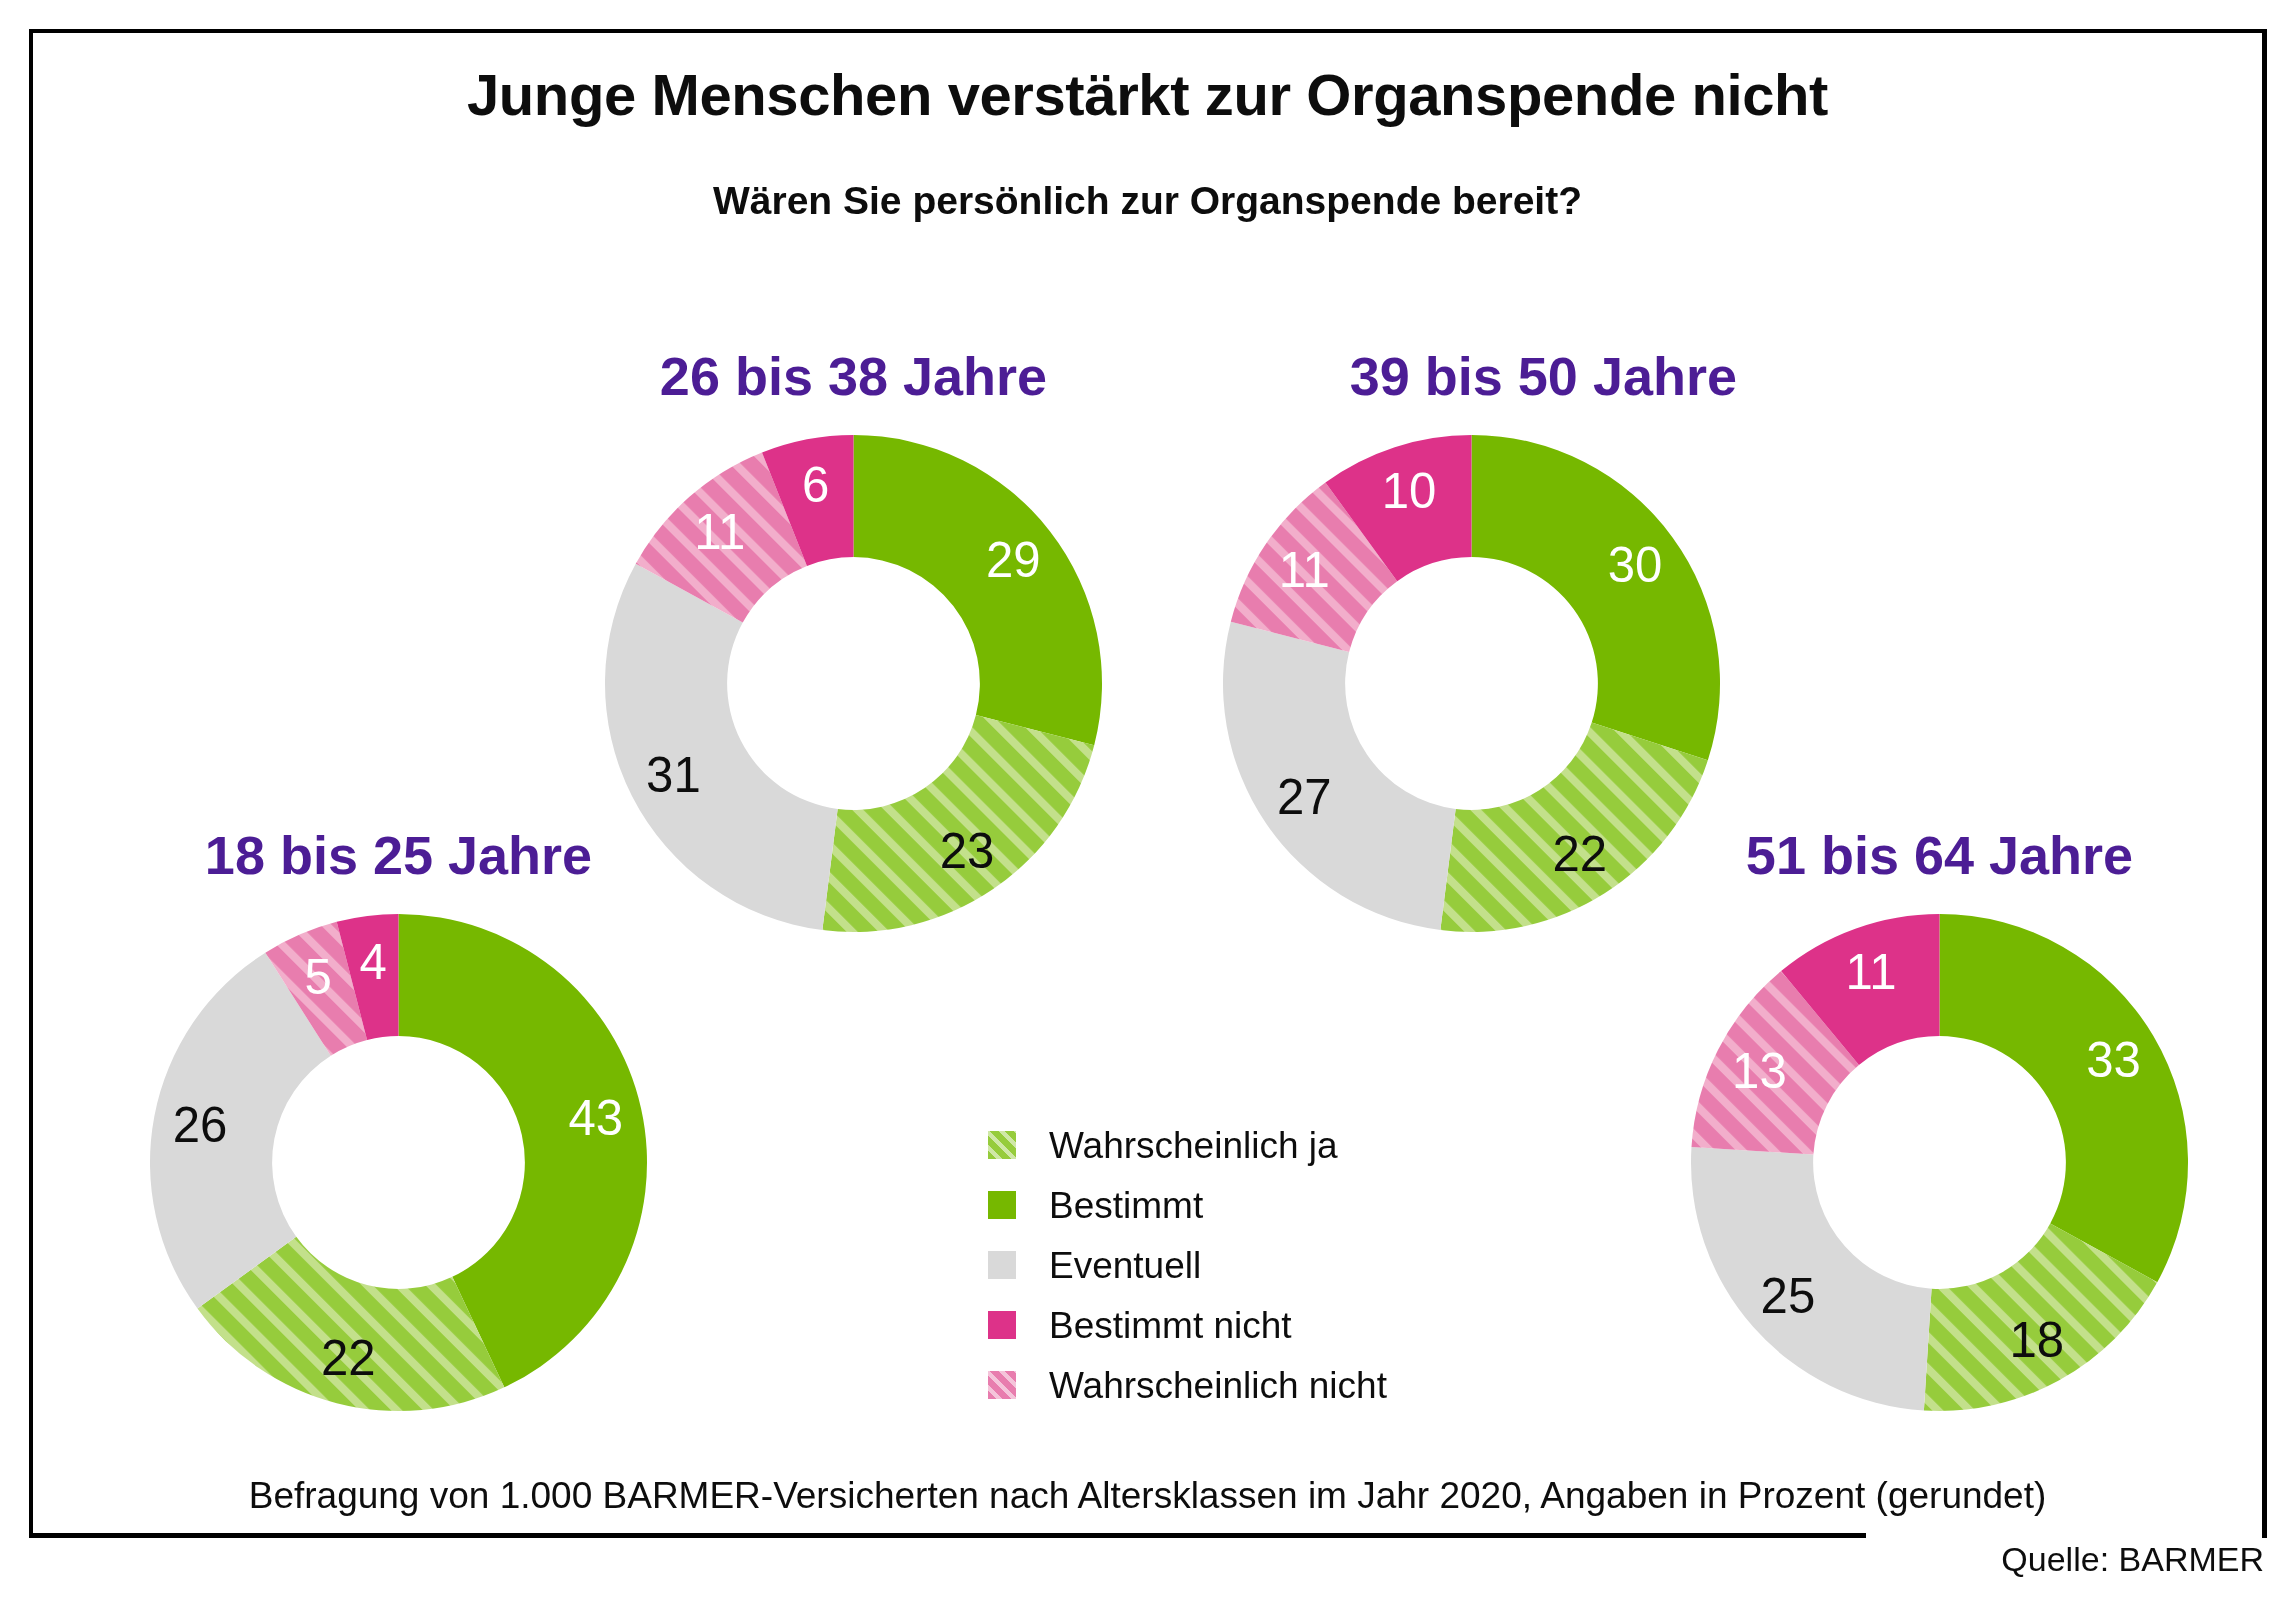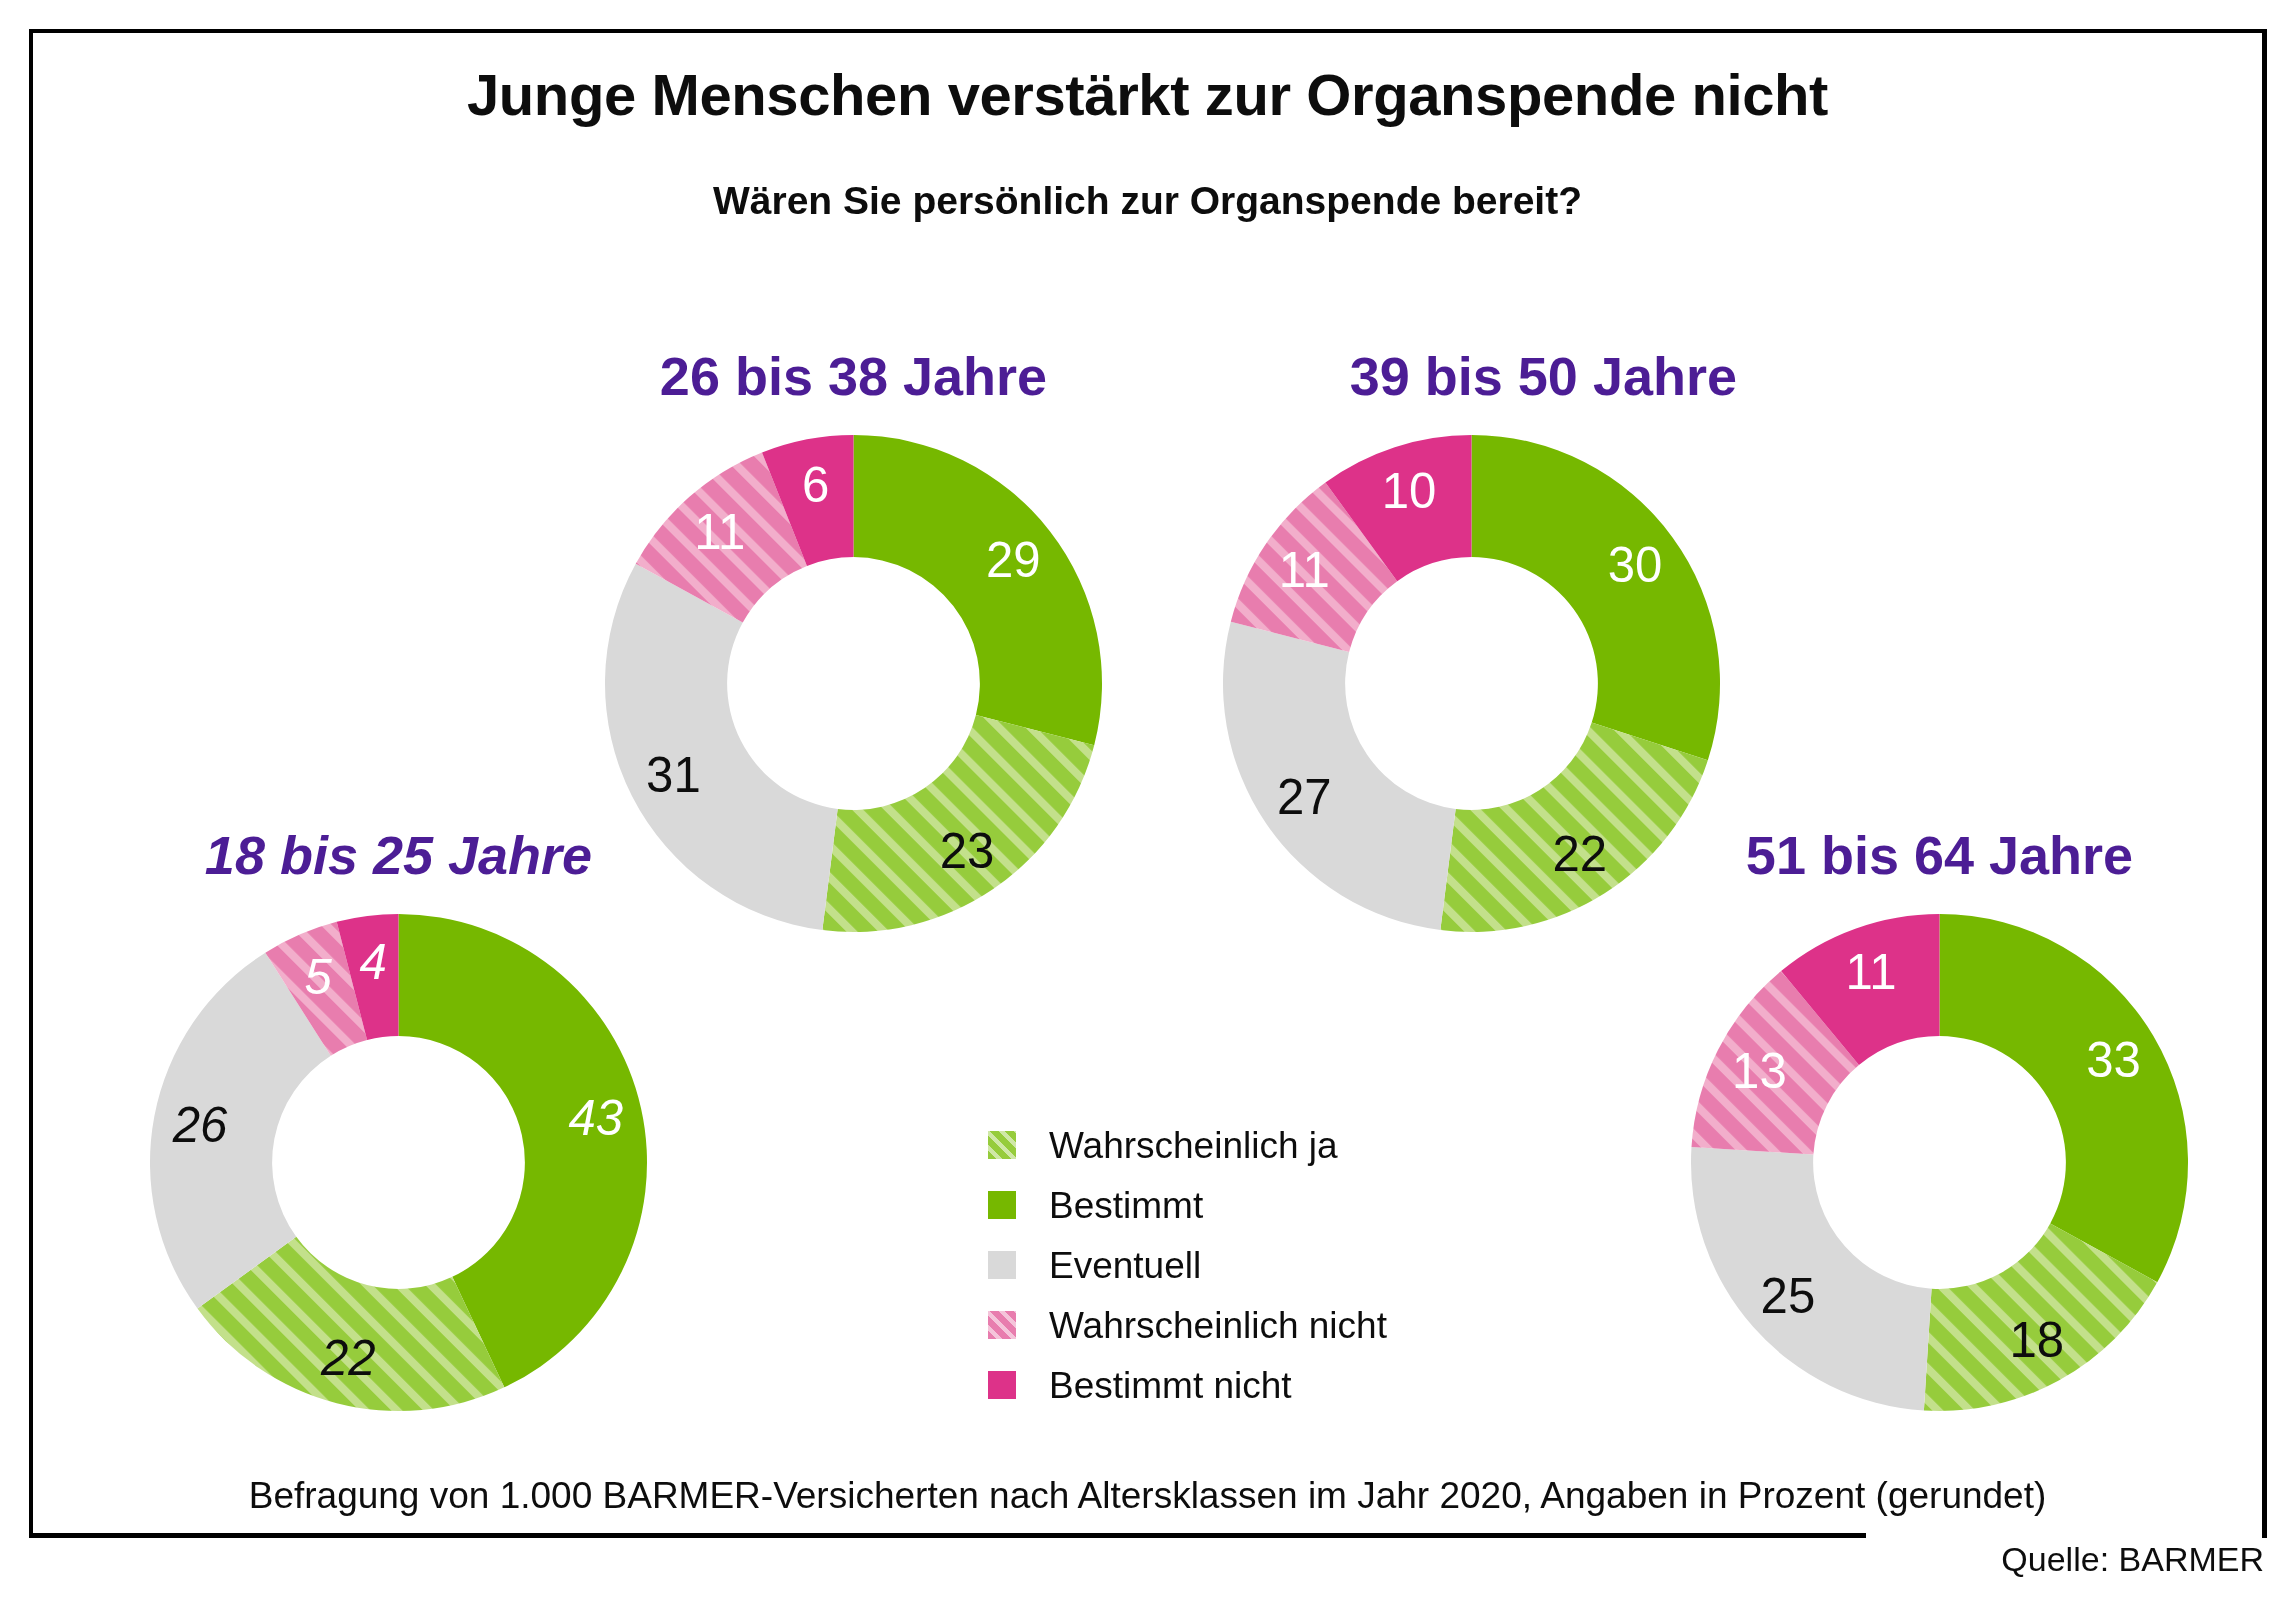--- a/index.html
+++ b/index.html
@@ -72,21 +72,21 @@
   <div class="frame-line frame-top"></div>
   <div class="frame-line frame-left"></div>
   <div class="frame-line frame-right"></div>
   <div class="frame-line frame-bottom"></div>
 </div>
 
 <div class="title">Junge Menschen verstärkt zur Organspende nicht</div>
 <div class="subtitle">Wären Sie persönlich zur Organspende bereit?</div>
 
 <div id="charts-root">
-    <div class="donut-block" style="left: 133px; top: 824px; width: 531px; height: 604px; font-style: italic;">
+    <div class="donut-block" style="left: 133px; top: 824px; width: 531px; height: 604px;">
       <div class="donut-heading" style="top: 0px;">18 bis 25 Jahre</div>
       <svg width="531" height="531" viewBox="0 0 800 800" class="donut-svg" style="top: 73px;">
         <defs>
           <pattern id="pat-lgreen-0" width="34" height="34" patternUnits="userSpaceOnUse" patternTransform="rotate(-45)">
        <rect width="34" height="34" fill="#96cc3c"></rect>
        <rect width="12" height="34" fill="#c3e08b"></rect>
      </pattern>
      <pattern id="pat-pink-0" width="34" height="34" patternUnits="userSpaceOnUse" patternTransform="rotate(-45)">
        <rect width="34" height="34" fill="#e87dae"></rect>
        <rect width="12" height="34" fill="#f2aecb"></rect>
@@ -188,24 +188,24 @@
   </div>
   <div class="legend-row">
     <span class="legend-swatch sw-green"></span>
     <span class="legend-label">Bestimmt</span>
   </div>
   <div class="legend-row">
     <span class="legend-swatch sw-gray"></span>
     <span class="legend-label">Eventuell</span>
   </div>
   <div class="legend-row">
+    <span class="legend-swatch sw-magenta"></span>
+    <span class="legend-label">Bestimmt nicht</span>
+  </div>
+  <div class="legend-row">
     <span class="legend-swatch sw-pink"></span>
     <span class="legend-label">Wahrscheinlich nicht</span>
   </div>
-  <div class="legend-row">
-    <span class="legend-swatch sw-magenta"></span>
-    <span class="legend-label">Bestimmt nicht</span>
-  </div>
 </div>
 
 <div class="footnote">Befragung von 1.000 BARMER-Versicherten nach Altersklassen im Jahr 2020, Angaben in Prozent (gerundet)</div>
 <div class="source">Quelle: BARMER</div>
 
 
 </body></html>

